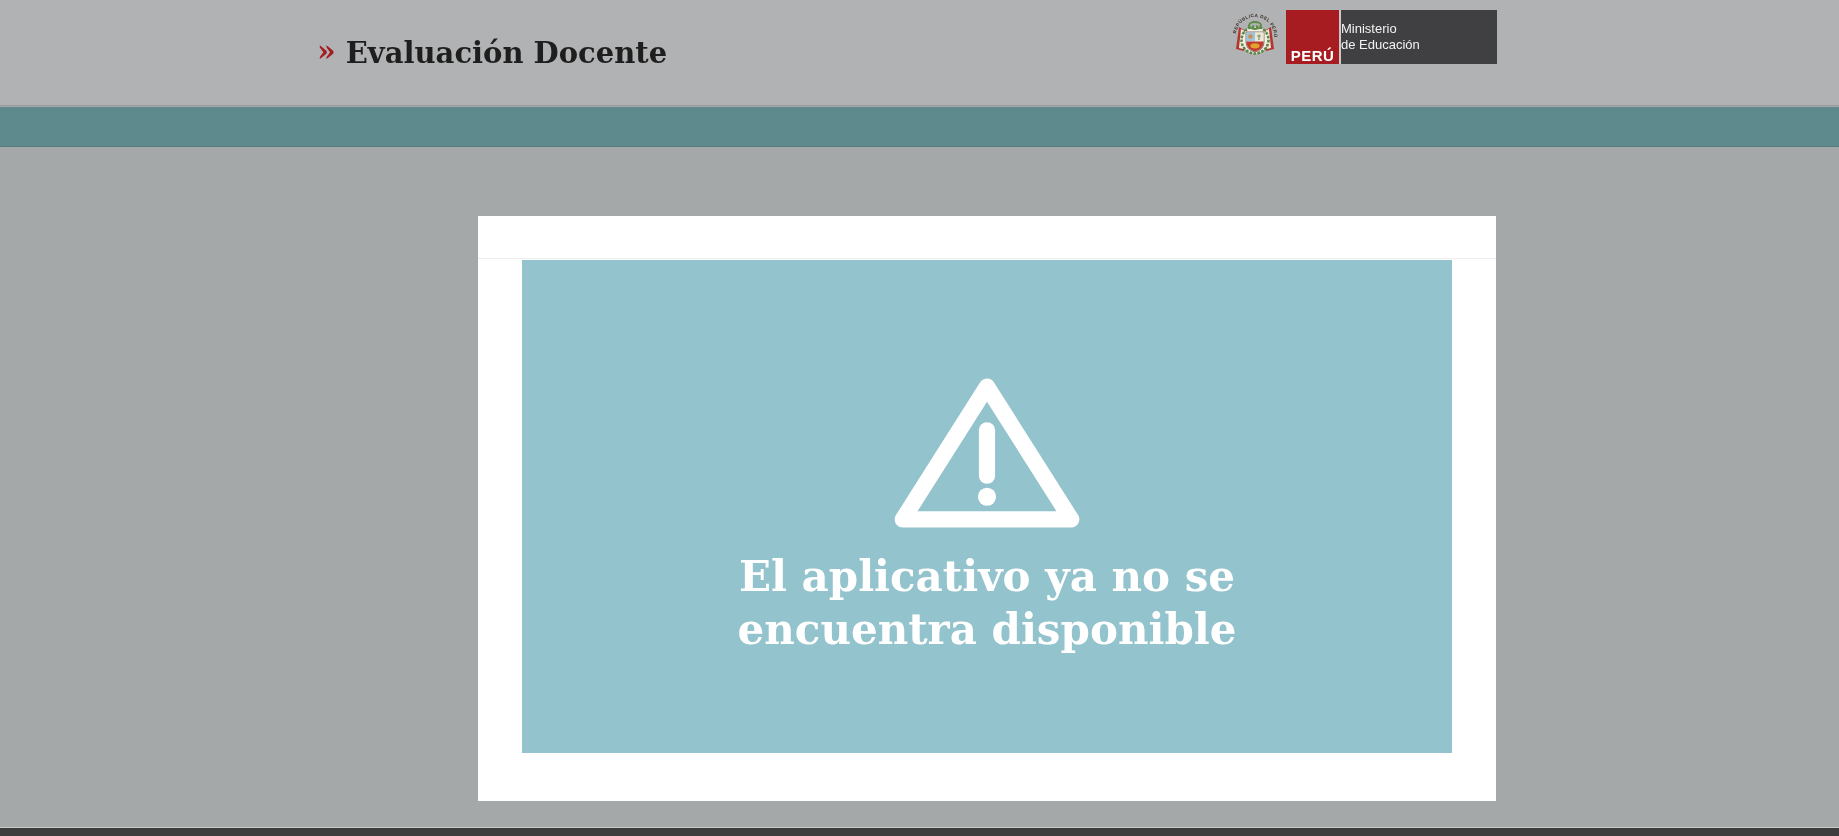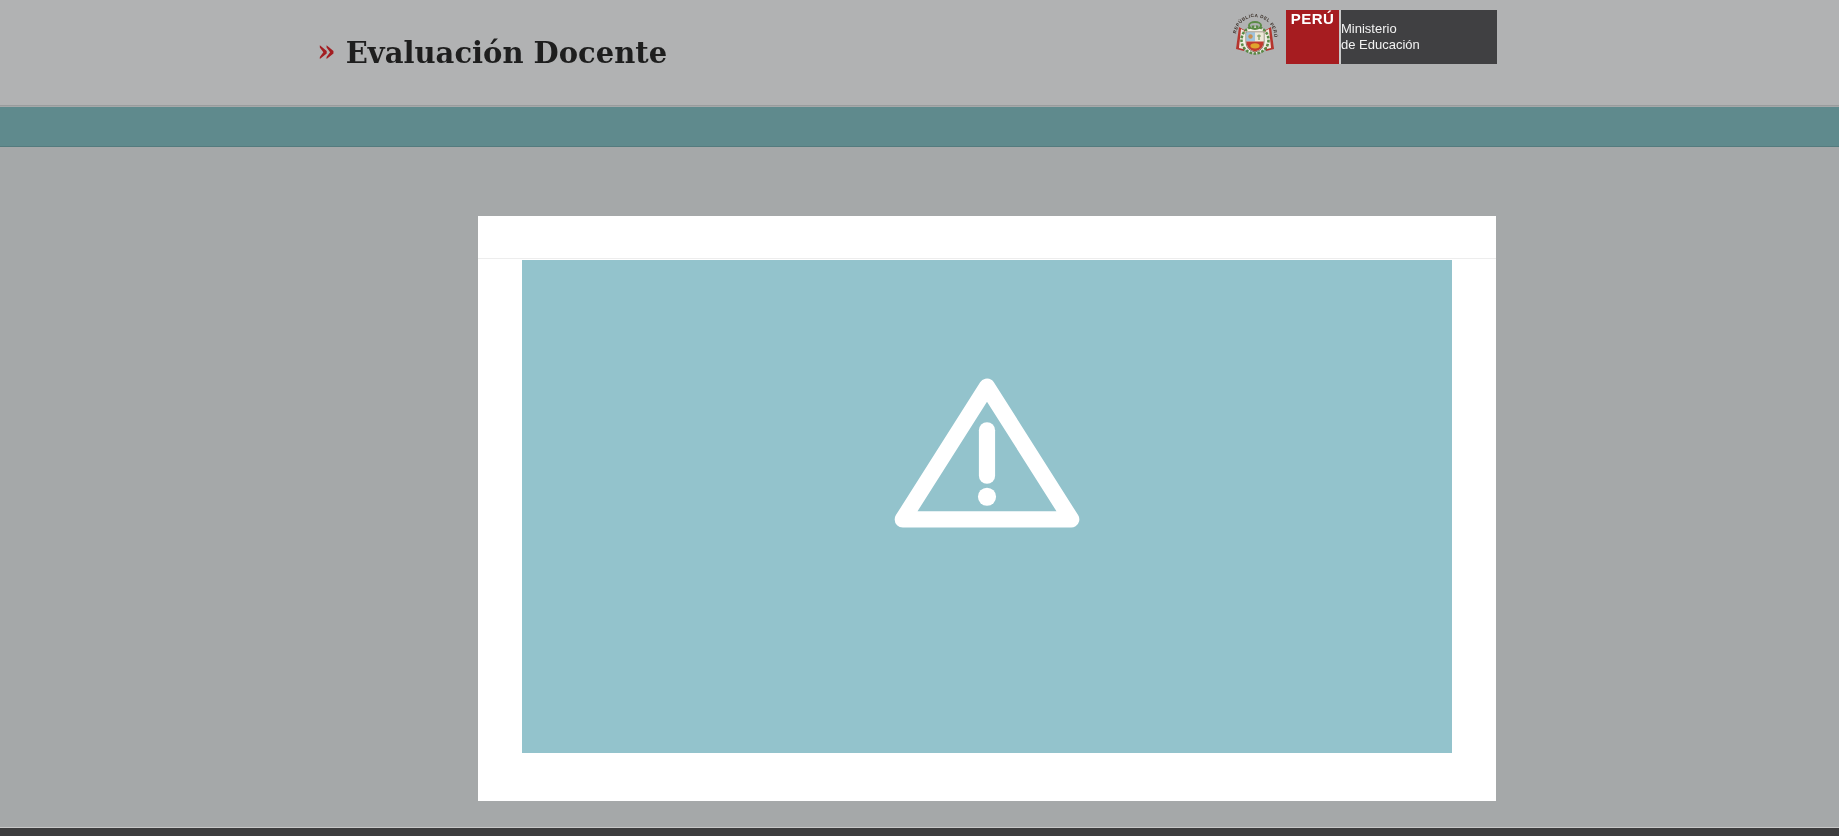--- a/index.html
+++ b/index.html
@@ -53,21 +53,21 @@
   }
 
   
   .gov-logo{
     position:absolute;right:342px;top:10px;height:54px;
     display:flex;align-items:stretch;cursor:pointer;
   }
   .coat{width:52px;height:54px;margin-right:5px;position:relative;top:-1px;}
   .peru-box{
     width:55px;background:var(--peru-box-red);
-    display:flex;align-items:flex-start;justify-content:center;
+    display:flex;align-items:flex-end;justify-content:center;
     border-right:2px solid #c9c9c9;
   }
   .peru-box span{
     color:var(--text-white);font-weight:bold;font-size:15px;
     letter-spacing:0.5px;
   }
   .ministry-box{
     width:156px;background:var(--ministry-box-dark);
     display:flex;flex-direction:column;justify-content:center;
   }
@@ -173,19 +173,20 @@
   <div class="card">
     <div class="card-header"></div>
     <div class="card-body">
       <div class="notice-box">
 
         <svg class="warning-icon" viewBox="0 0 124 100" xmlns="http://www.w3.org/2000/svg">
           <path d="M62,9 L114,91 L10,91 Z" fill="none" stroke="#ffffff" stroke-width="10" stroke-linejoin="round" stroke-linecap="round"></path>
           <line x1="62" y1="36" x2="62" y2="64" stroke="#ffffff" stroke-width="10" stroke-linecap="round"></line>
           <circle cx="62" cy="77" r="5.6" fill="#ffffff"></circle>
         </svg>
+        <div class="notice-message">El aplicativo ya no se encuentra disponible</div>
       </div>
     </div>
   </div>
 
   <div class="footer-strip"></div>
 
 </div>
 
 </body></html>

